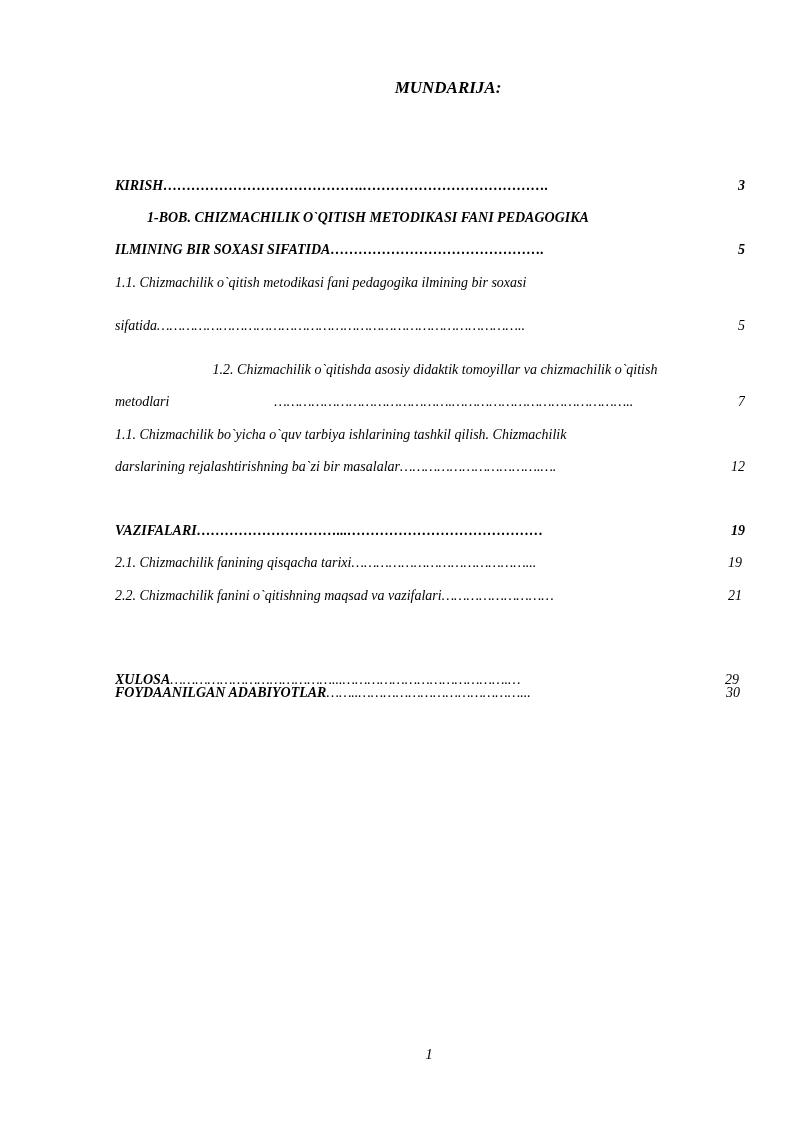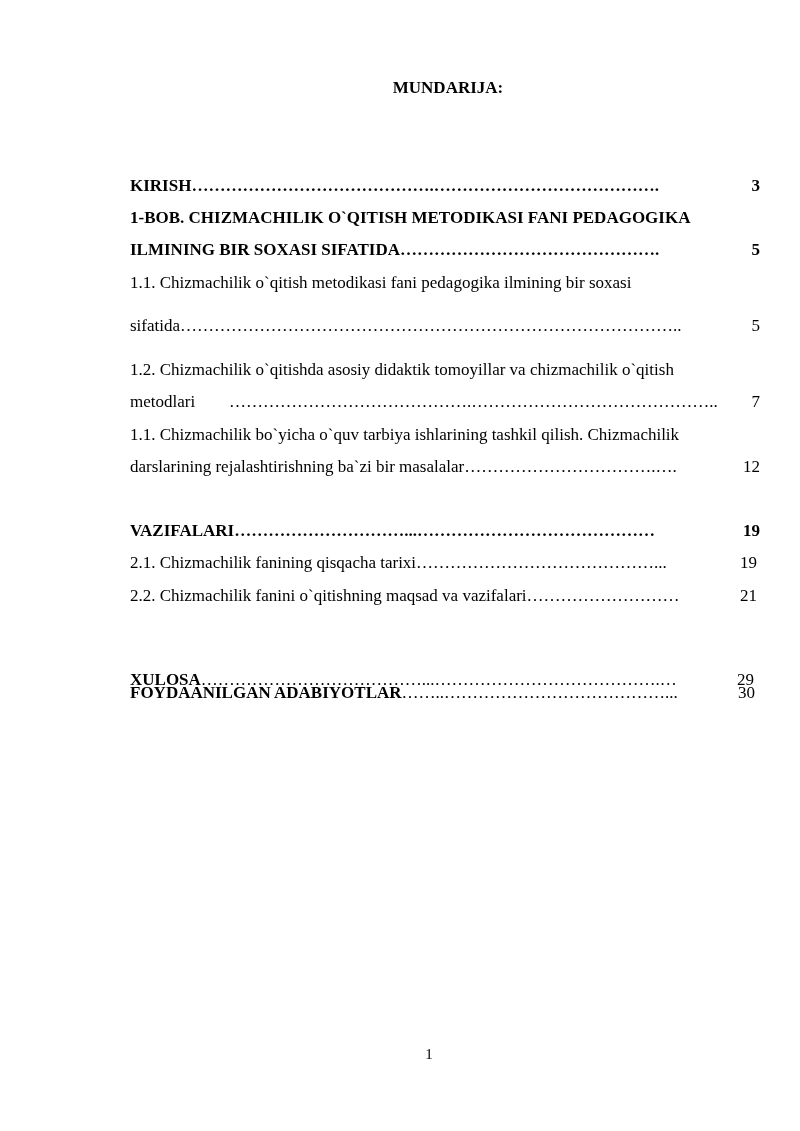--- a/index.html
+++ b/index.html
@@ -14,36 +14,37 @@
       overflow: hidden;
       font-family: "Liberation Serif", serif;
       color: #000000;
     }
     .page {
       position: absolute;
       left: 0; top: 0;
       width: 800px;
       height: 1131px;
       background: #ffffff;
+      font-style: italic;
     }
     .title {
       position: absolute;
       top: 78px;
       left: 0;
       width: 896px;
       text-align: center;
       font-weight: bold;
       font-size: 17px;
       letter-spacing: 0px;
     }
     .toc-line {
       position: absolute;
-      left: 130px;
+      left: 115px;
       width: 630px;
-      font-size: 17px;
+      font-size: 14px;
       line-height: 20px;
       white-space: nowrap;
       overflow: hidden;
     }
     .toc-line.bold { font-weight: bold; }
     .flexline {
       display: flex;
       align-items: baseline;
       width: 100%;
     }
@@ -71,21 +72,21 @@
   <div class="title">MUNDARIJA:</div>
 
   <div class="toc-line bold" style="top:176px;">
     <div class="flexline">
       <span class="txt">KIRISH </span>
       <span class="dots">…………………………………….………………………………….</span>
       <span class="pg">3</span>
     </div>
   </div>
 
-  <div class="toc-line bold" style="top:208px; width:640px;">
+  <div class="toc-line bold" style="top:208px; width:640px;margin-left:32px;">
     <span>1-BOB. CHIZMACHILIK O`QITISH METODIKASI FANI PEDAGOGIKA</span>
   </div>
 
   <div class="toc-line bold" style="top:240px;">
     <div class="flexline">
       <span class="txt">ILMINING BIR SOXASI SIFATIDA</span>
       <span class="dots">……………………………………….</span>
       <span class="pg">5</span>
     </div>
   </div>
@@ -94,21 +95,21 @@
     <span>1.1. Chizmachilik o`qitish metodikasi fani pedagogika ilmining bir soxasi</span>
   </div>
   <div class="toc-line" style="top:316px;">
     <div class="flexline">
       <span class="txt">sifatida</span>
       <span class="dots">……………………………………………………………………………..</span>
       <span class="pg">5</span>
     </div>
   </div>
 
-  <div class="toc-line" style="top:360px; width:640px;">
+  <div class="toc-line" style="top:360px; width:640px;text-align:center;">
     <span>1.2. Chizmachilik o`qitishda asosiy didaktik tomoyillar va chizmachilik o`qitish</span>
   </div>
   <div class="toc-line" style="top:392px;text-align:center;">
     <div class="flexline">
       <span class="txt">metodlari</span>
       <span class="dots">…………………………………….……………………………………..</span>
       <span class="pg">7</span>
     </div>
   </div>
 

